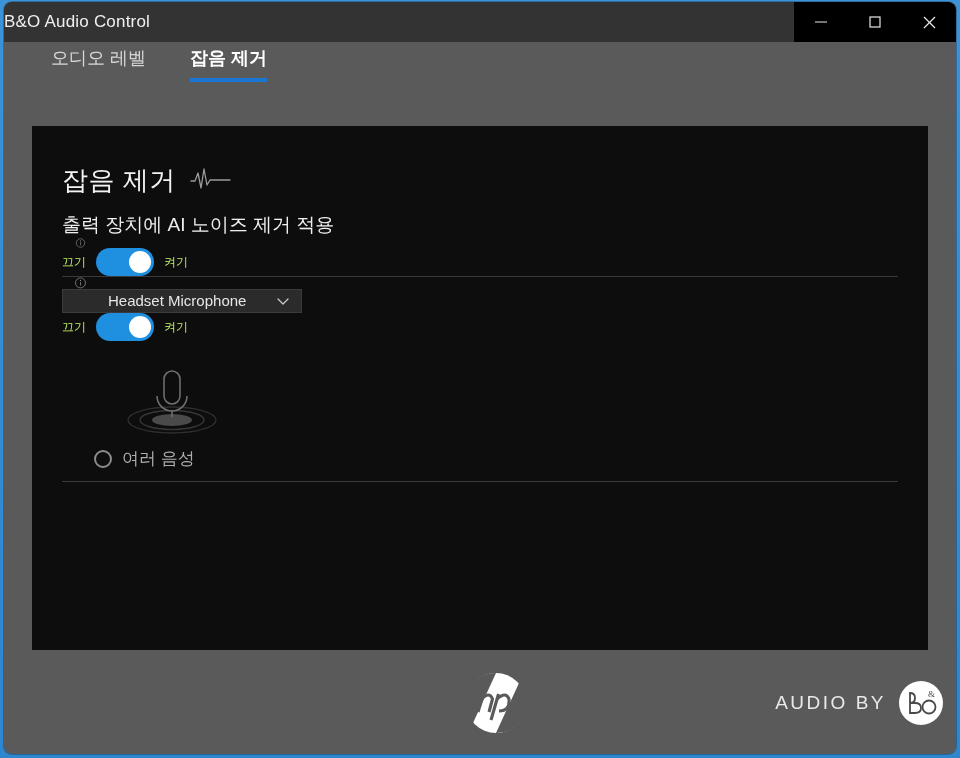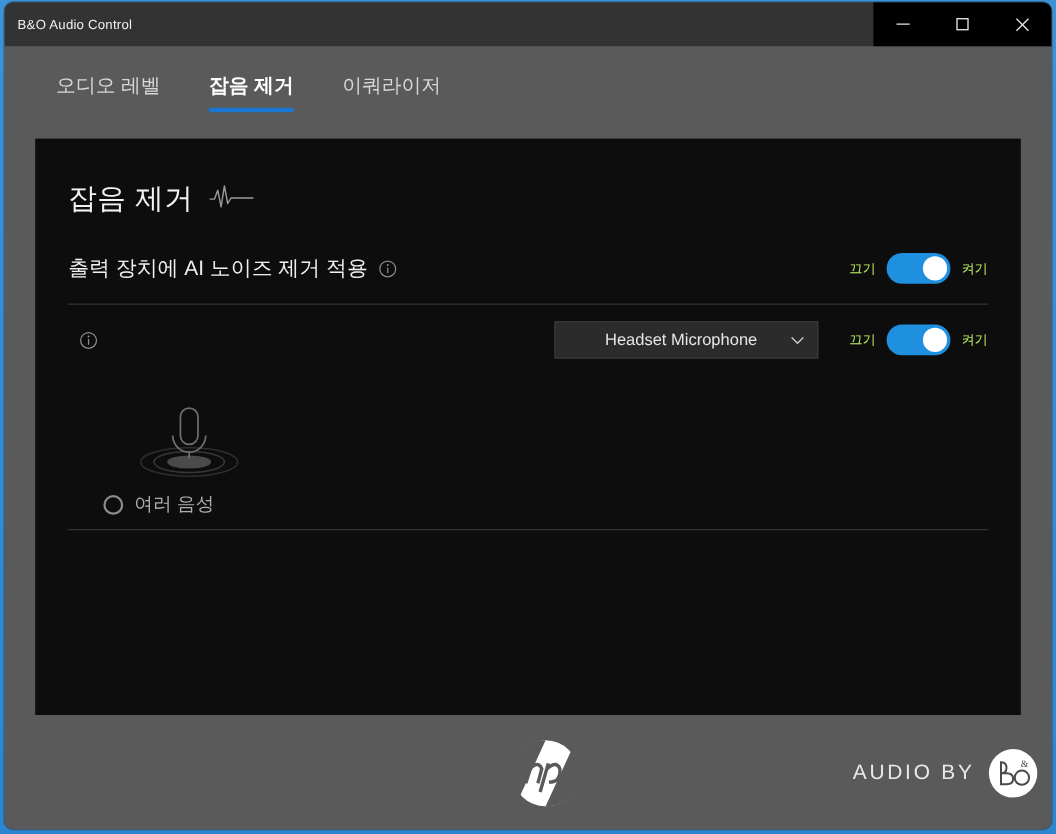--- a/index.html
+++ b/index.html
@@ -26,23 +26,22 @@
   }
   
   #titlebar {
     position: relative;
     height: 40px;
     background: #333333;
     display: flex;
     align-items: center;
   }
   #title-text {
-    margin-left: 12px;
     color: #f0f0f0;
-    font-size: 12px;
+    font-size: 17px;
     letter-spacing: .2px;
     user-select: none;
   }
   #win-controls {
     position: absolute;
     right: 0; top: 0;
     height: 40px;
     display: flex;
     background: #000000;
     border-radius: 0 8px 0 0;
@@ -54,21 +53,21 @@
   }
   .win-btn svg { display: block; }
 
   
   #tabbar {
     height: 76px;
     background: #5a5a5a;
     display: flex;
     align-items: flex-start;
     padding-left: 47px;
-    padding-top: 24px;
+    padding-top: 4px;
   }
   .tab {
     position: relative;
     color: #d6d6d6;
     font-size: 18px;
     padding: 0 0 12px 0;
     margin-right: 44px;
     white-space: nowrap;
     cursor: default;
   }
@@ -101,23 +100,24 @@
   #wave-icon { margin-left: 14px; display: block; }
 
   .divider {
     height: 1px;
     background: #3a3a3a;
     margin: 0 30px 0 30px;
   }
 
   .setting-row {
     display: flex;
-    align-items: center;
+    align-items: flex-start;
     height: 64px;
     padding: 0 30px 0 30px;
+    flex-direction: column;
   }
   .setting-label {
     color: #efefef;
     font-size: 19px;
     white-space: nowrap;
   }
   .info-icon { margin-left: 10px; display: block; }
 
   .spacer { flex: 1 1 auto; }
 
@@ -263,23 +263,20 @@
       </div>
     </div>
 
     <div id="tabbar">
       <div class="tab">
         <span>오디오 레벨</span>
       </div>
       <div class="tab active">
         <span>잡음 제거</span>
         <span class="tab-underline"></span>
-      </div>
-      <div class="tab">
-        <span>이쿼라이저</span>
       </div>
     </div>
 
     <div id="panel">
 
       <div id="panel-header">
         <div id="panel-title">잡음 제거</div>
         <svg id="wave-icon" width="42" height="26" viewBox="0 0 42 26">
           <path d="M1 14 L5 14 L8 6 L11 21 L14 2 L17 18 L20 13 L40 13" fill="none" stroke="#9a9a9a" stroke-width="1.3" stroke-linejoin="round" stroke-linecap="round"></path>
         </svg>

